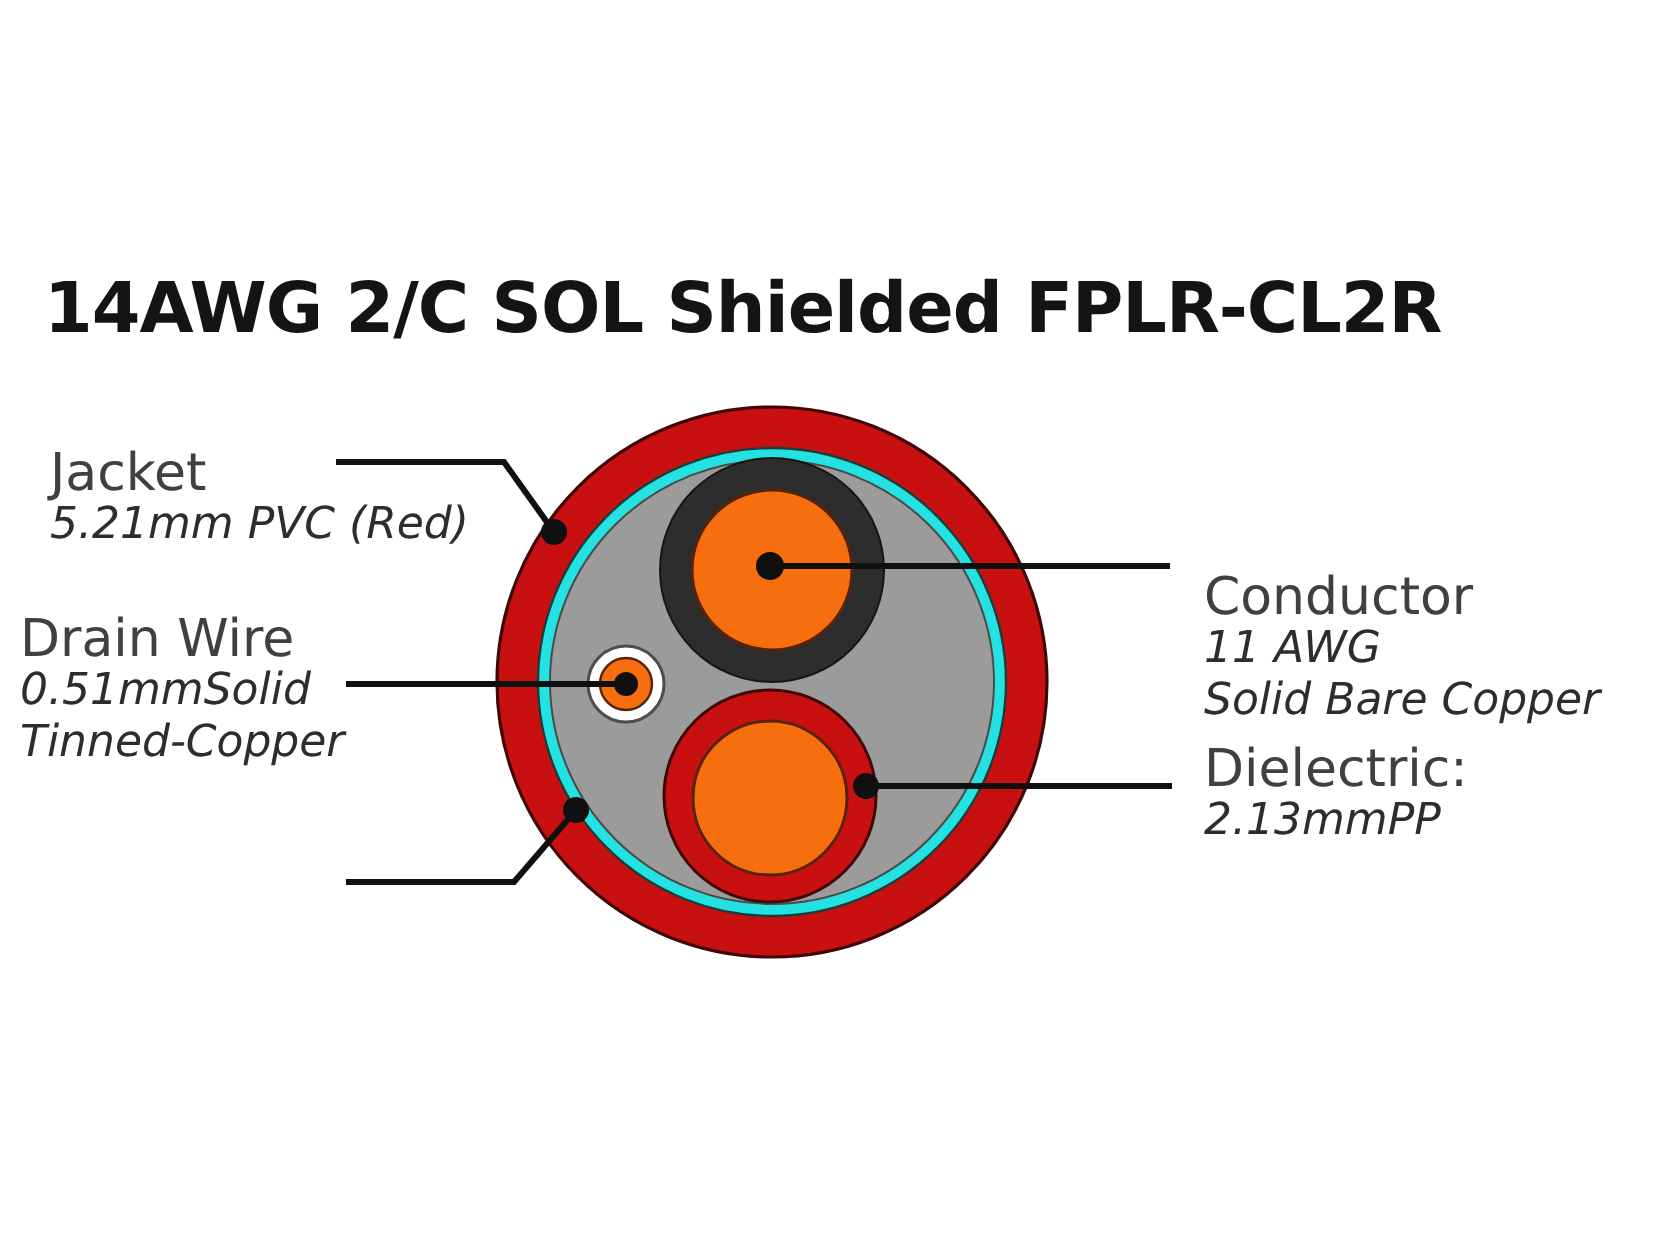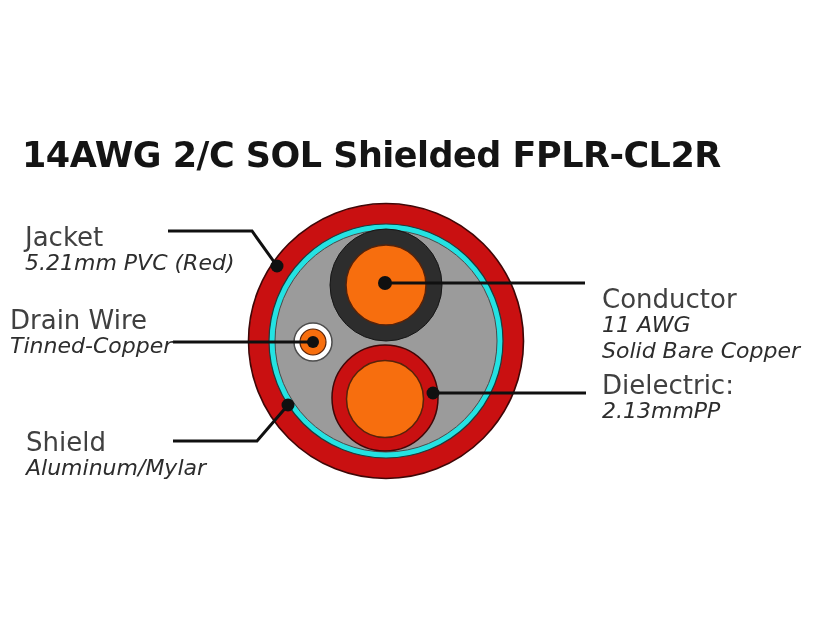--- a/index.html
+++ b/index.html
@@ -95,27 +95,24 @@
     <circle cx="433" cy="393" r="6.5" fill="#101010"></circle>
   </svg>
 
   <div class="label label-jacket">
     <span class="label-title">Jacket</span>
     <span class="label-desc">5.21mm PVC (Red)</span>
   </div>
 
   <div class="label label-drain">
     <span class="label-title">Drain Wire</span>
+    <span class="label-desc">0.51mmSolid</span>
     <span class="label-desc">Tinned-Copper</span>
   </div>
 
-  <div class="label label-shield">
-    <span class="label-title">Shield</span>
-    <span class="label-desc">Aluminum/Mylar</span>
-  </div>
 
   <div class="label label-conductor">
     <span class="label-title">Conductor</span>
     <span class="label-desc">11 AWG</span>
     <span class="label-desc">Solid Bare Copper</span>
   </div>
 
   <div class="label label-dielectric">
     <span class="label-title">Dielectric:</span>
     <span class="label-desc">2.13mmPP</span>

